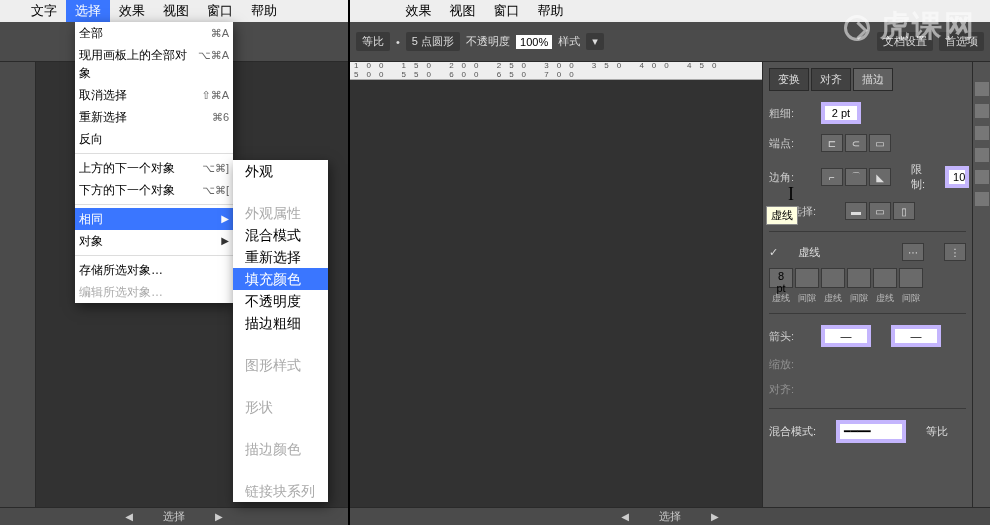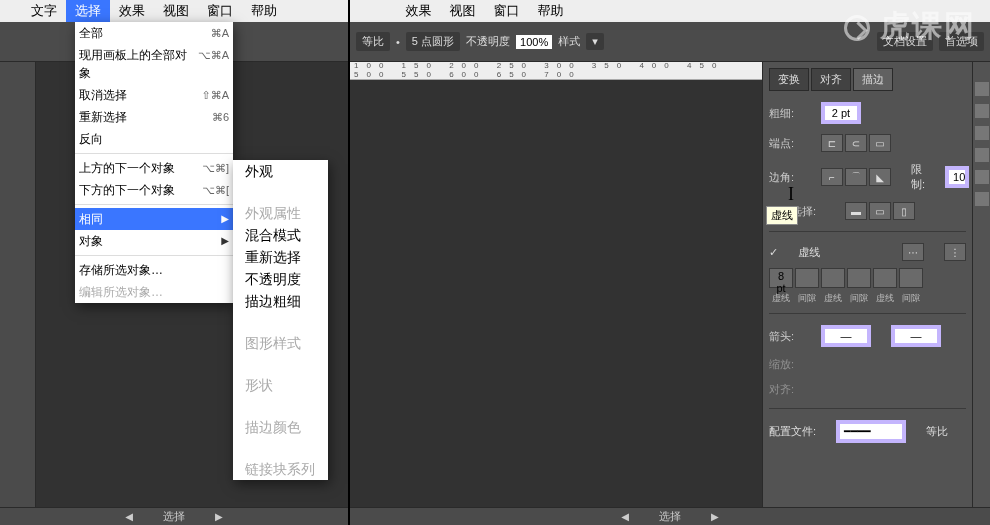--- a/index.html
+++ b/index.html
@@ -141,20 +141,21 @@
       <div class="drow dis">
           <span>编辑所选对象…</span>
         </div>
     </div>
 
     <div class="submenu">
       <div class="srow">外观</div>
       <div class="srow dis">外观属性</div>
       <div class="srow">混合模式</div>
       <div class="srow">重新选择</div>
+      <div class="srow sel">填充颜色</div>
       <div class="srow">不透明度</div>
       <div class="srow">描边粗细</div>
       <div class="srow dis">图形样式</div>
       <div class="srow dis">形状</div>
       <div class="srow dis">描边颜色</div>
       <div class="srow dis">链接块系列</div>
     </div>
 
     <div class="ctrlbar">
       <span class="pill" style="opacity:0">不透明度</span>
@@ -287,21 +288,21 @@
           <span class="inpt" style="min-width:50px">—</span>
         </div>
         <div class="row" style="opacity:.5">
           <span class="lbl">缩放:</span>
         </div>
         <div class="row" style="opacity:.5">
           <span class="lbl">对齐:</span>
         </div>
         <div class="sep"></div>
         <div class="row">
-          <span>配置文件:</span>
+          <span>混合模式:</span>
           <span class="inpt" style="min-width:70px; text-align:left">━━━━</span>
           <span>等比</span>
         </div>
       </div>
 
       <div class="vstrip">
         <div class="ic"></div>
         <div class="ic"></div>
         <div class="ic"></div>
         <div class="ic"></div>

